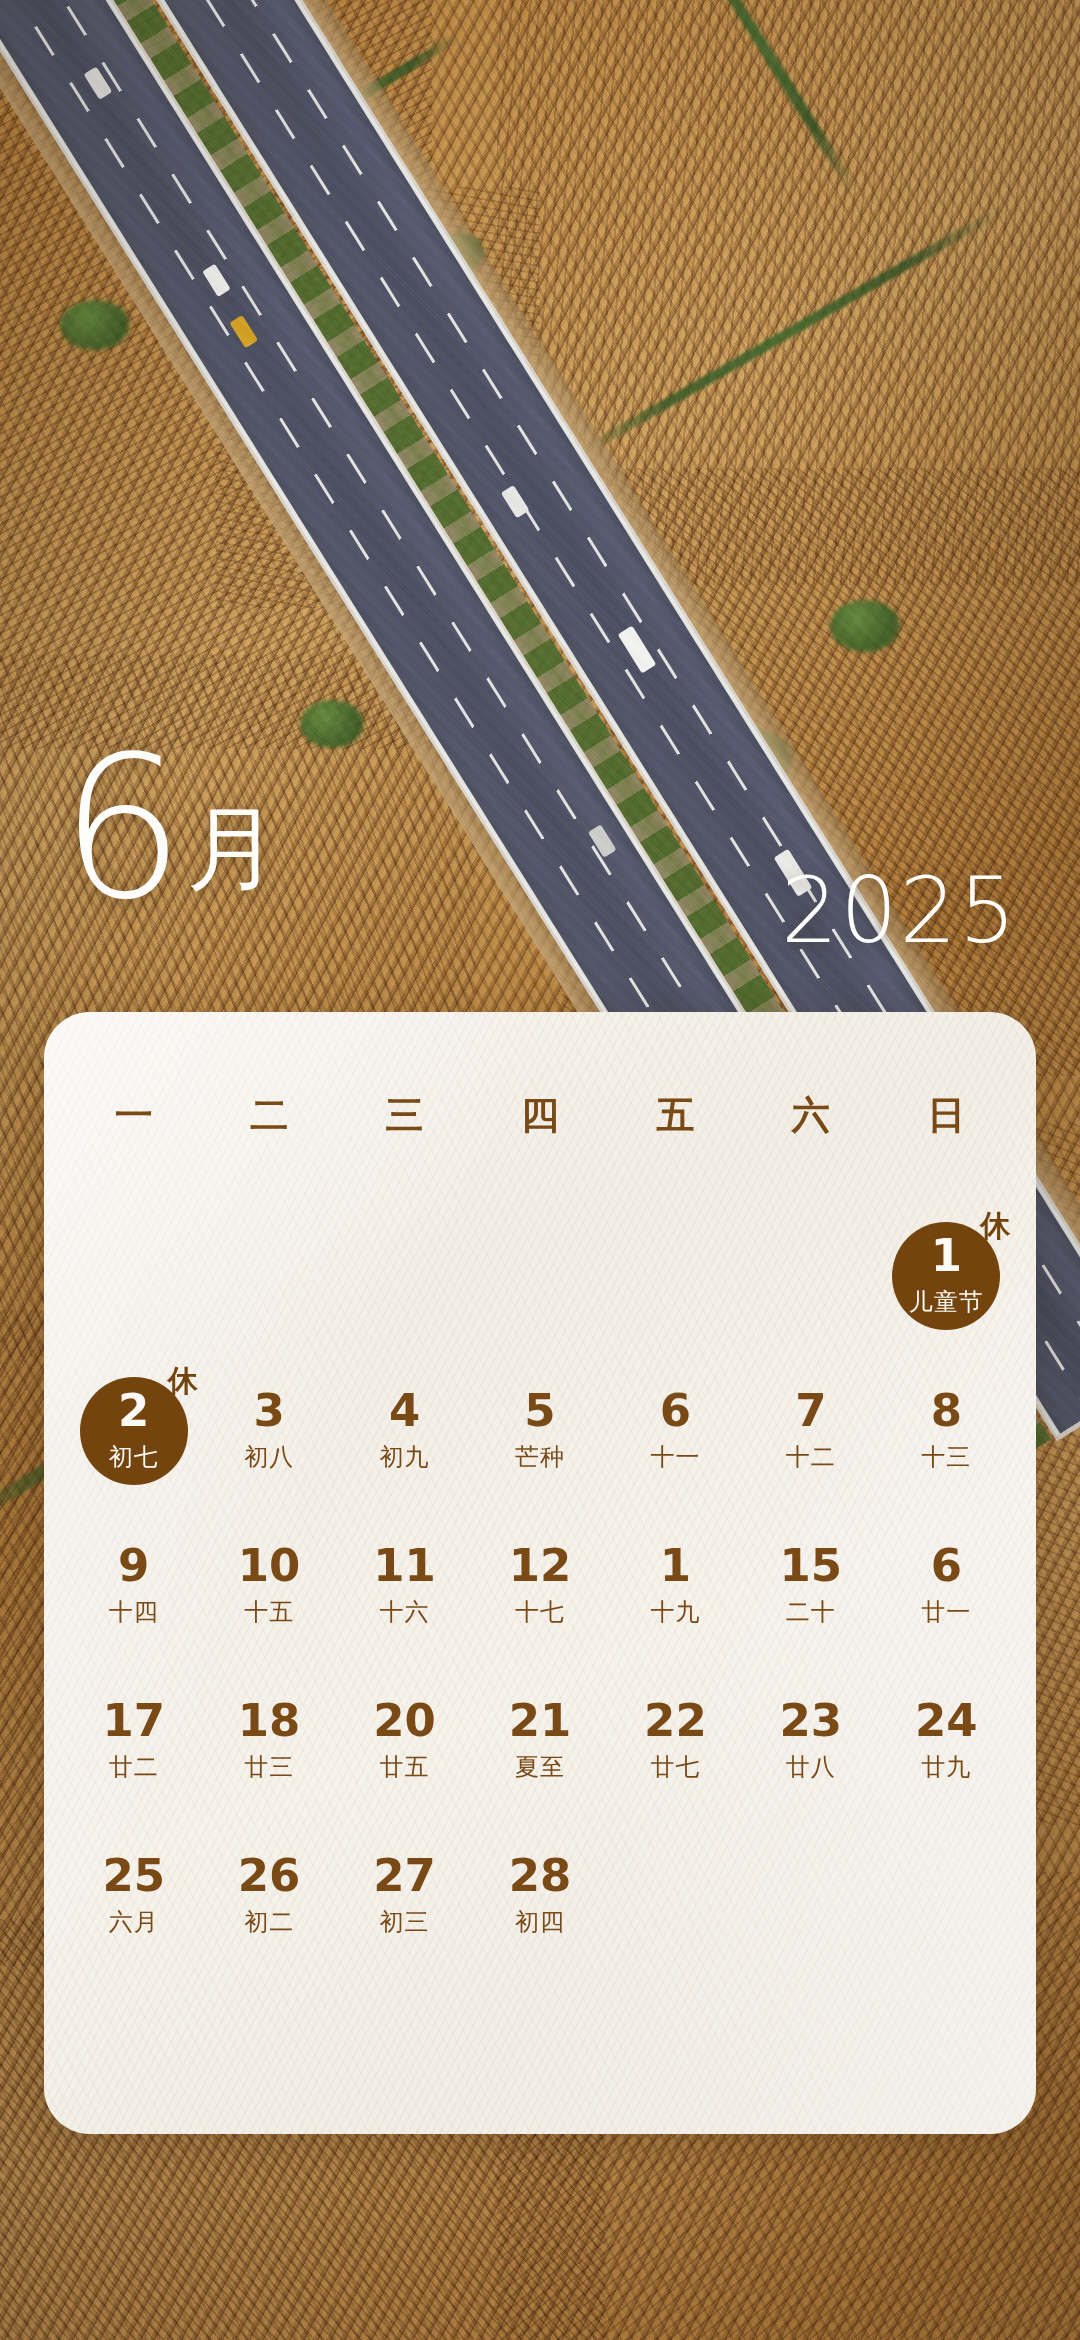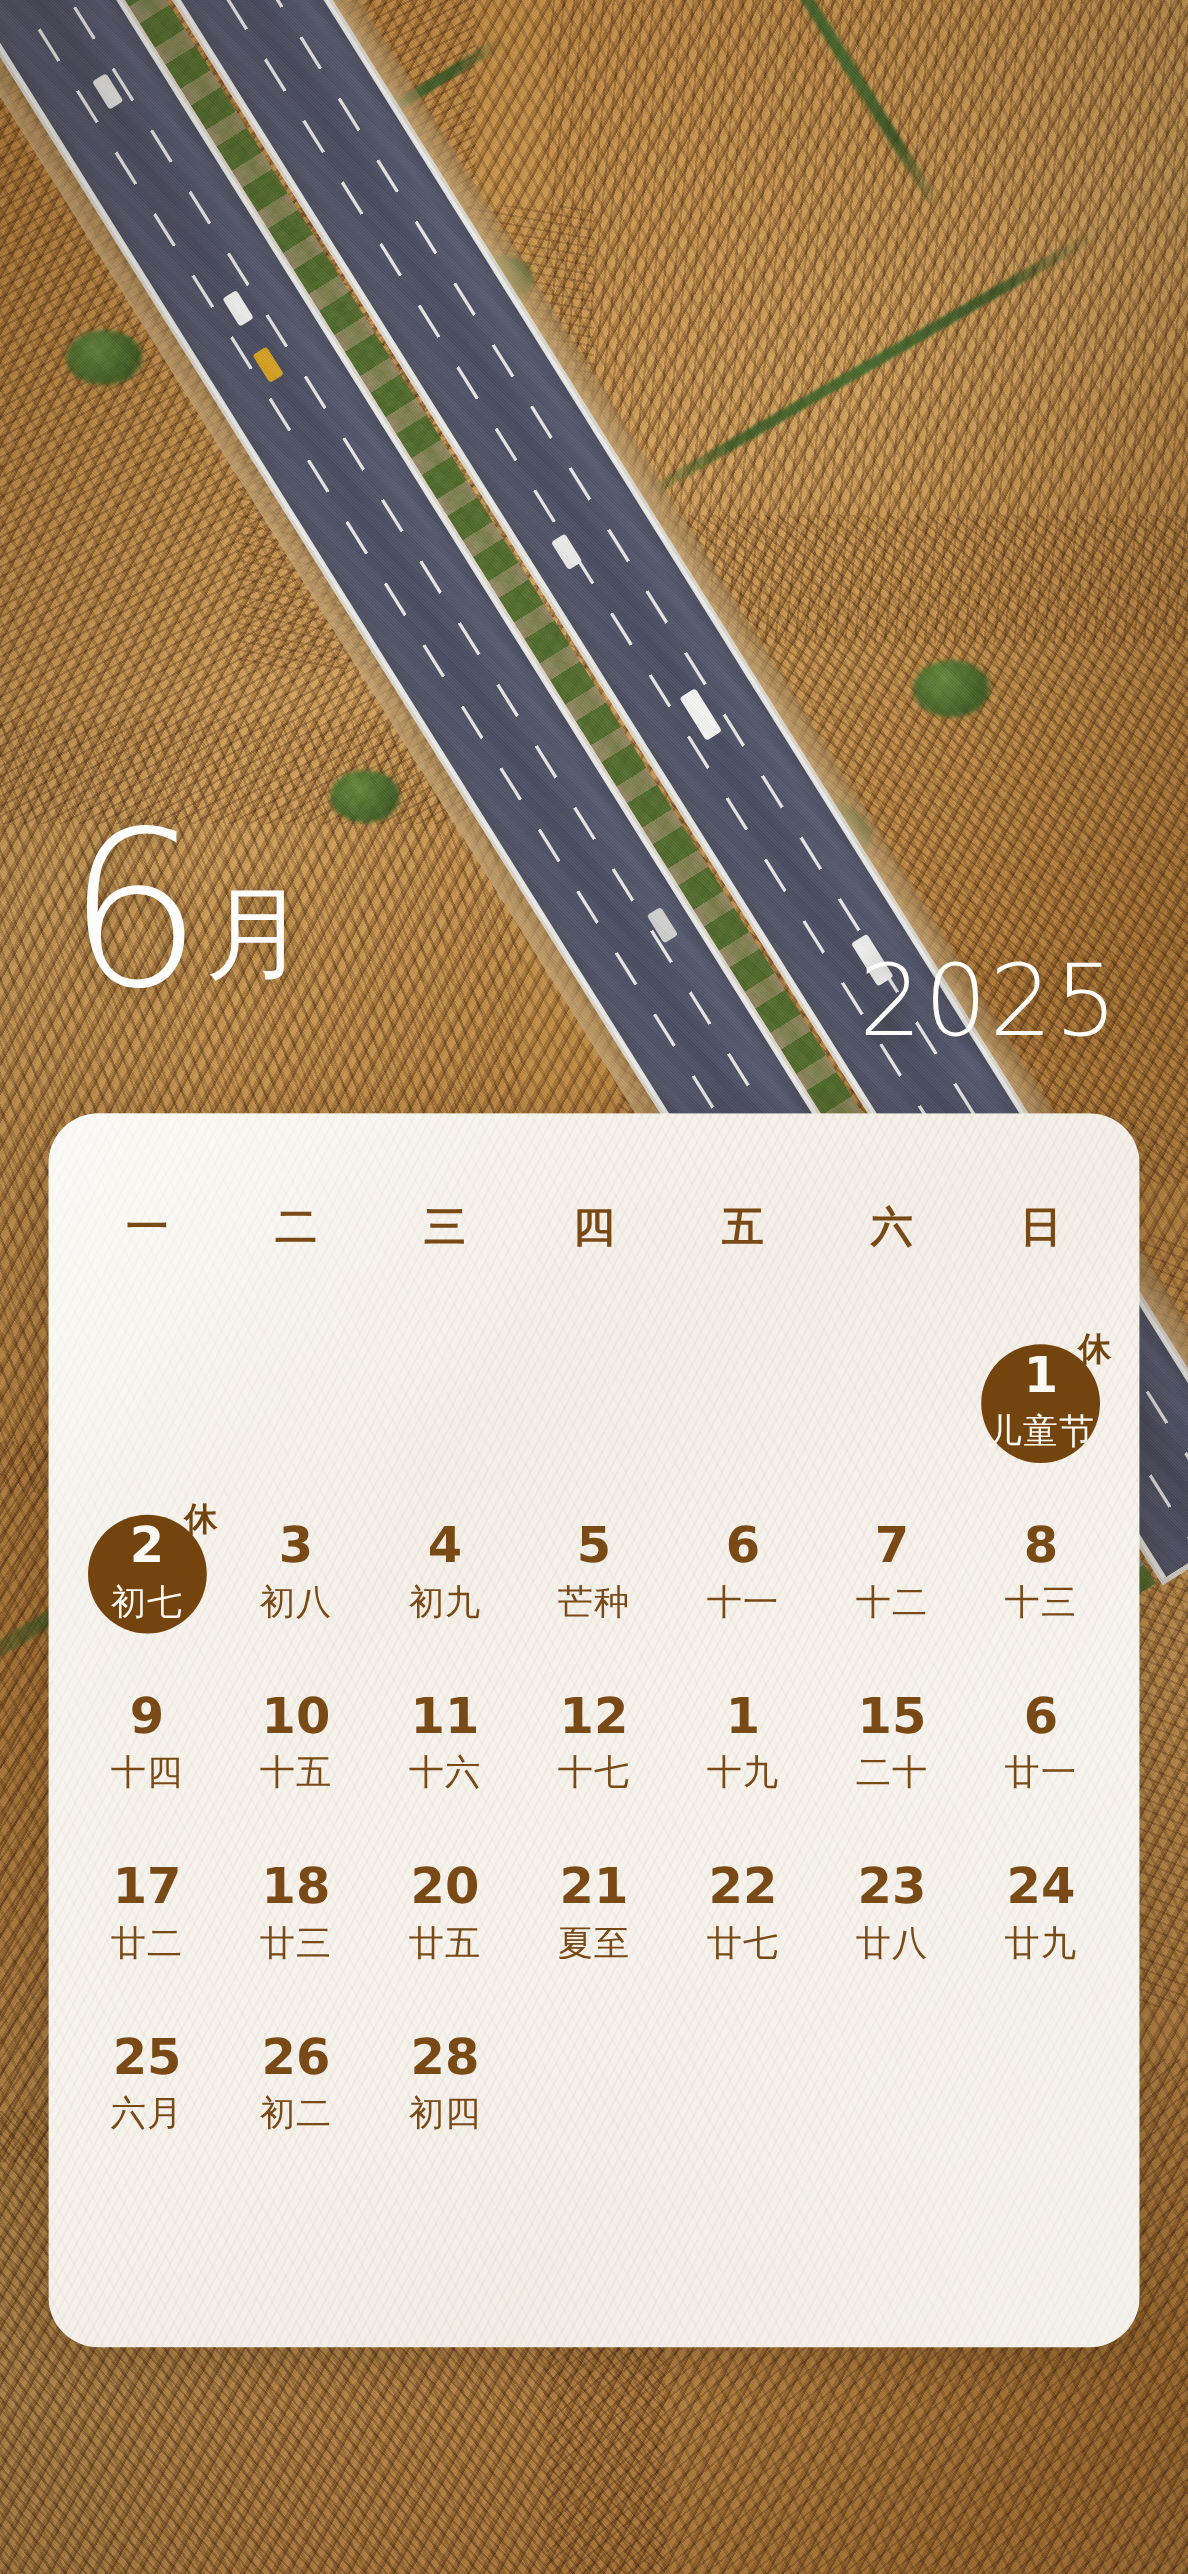--- a/index.html
+++ b/index.html
@@ -154,21 +154,21 @@
   }
   .cell{ position:relative; display:flex; flex-direction:column;
          align-items:center; justify-content:center; }
   .cell.empty{ }
   .daynum{
     font-family:"DejaVu Sans","Liberation Sans",sans-serif;
     font-size:45px; font-weight:700; color:#7a4a16; line-height:1.02;
   }
   .lunar{
     font-family:"DejaVu Sans","Liberation Sans",sans-serif;
-    font-size:32px; font-weight:500; color:#7a4a16; margin-top:7px;
+    font-size:24px; font-weight:500; color:#7a4a16; margin-top:7px;
     letter-spacing:1px;
   }
   .cell.hl .disc{
     position:absolute; width:108px; height:108px; border-radius:50%;
     background:#74440f; top:50%; left:50%; transform:translate(-50%,-50%);
     z-index:0;
   }
   .cell.hl .daynum, .cell.hl .lunar{ color:#fdfaf5; position:relative; z-index:1; }
   .rest{
     position:absolute; z-index:2;
@@ -379,20 +379,24 @@
         </div>
         <div class="cell">
           <div class="daynum">25</div>
           <div class="lunar">六月</div>
         </div>
         <div class="cell">
           <div class="daynum">26</div>
           <div class="lunar">初二</div>
         </div>
         <div class="cell">
+          <div class="daynum">27</div>
+          <div class="lunar">初三</div>
+        </div>
+        <div class="cell">
           <div class="daynum">28</div>
           <div class="lunar">初四</div>
         </div>
       </div>
   </div>
 
 
 </div>
 
 </body></html>

